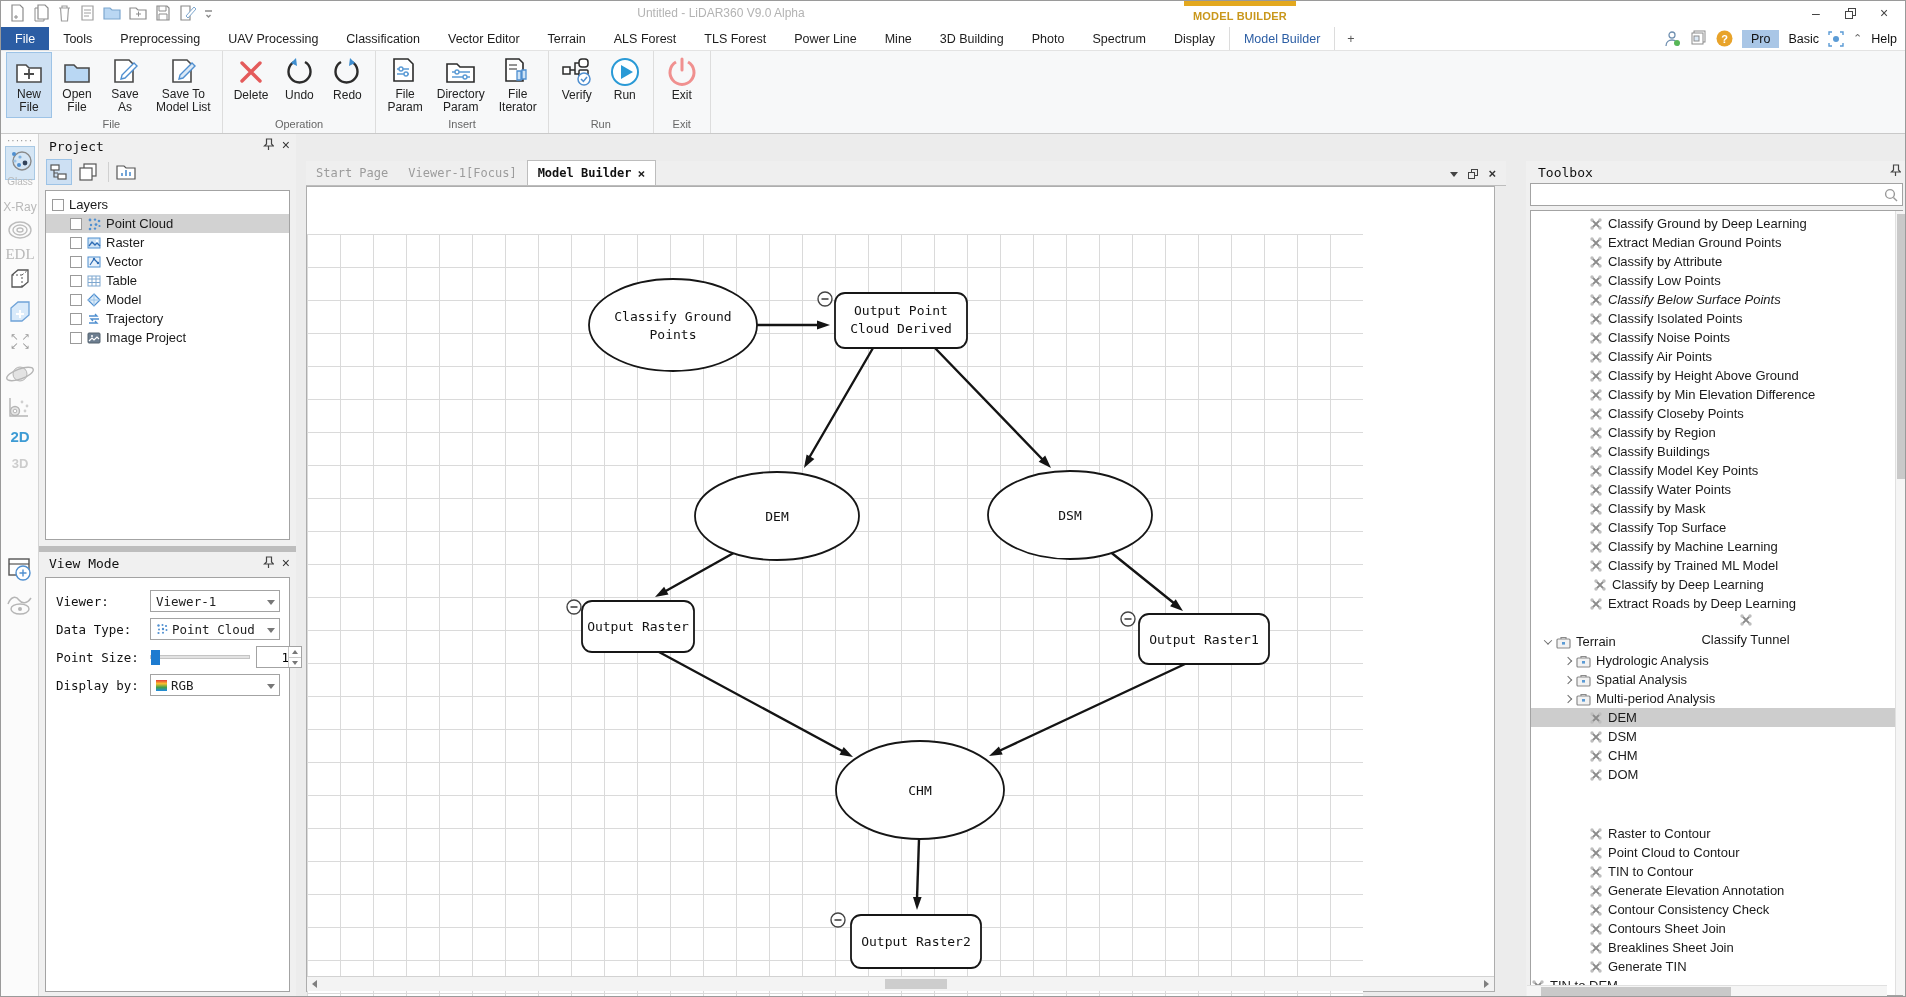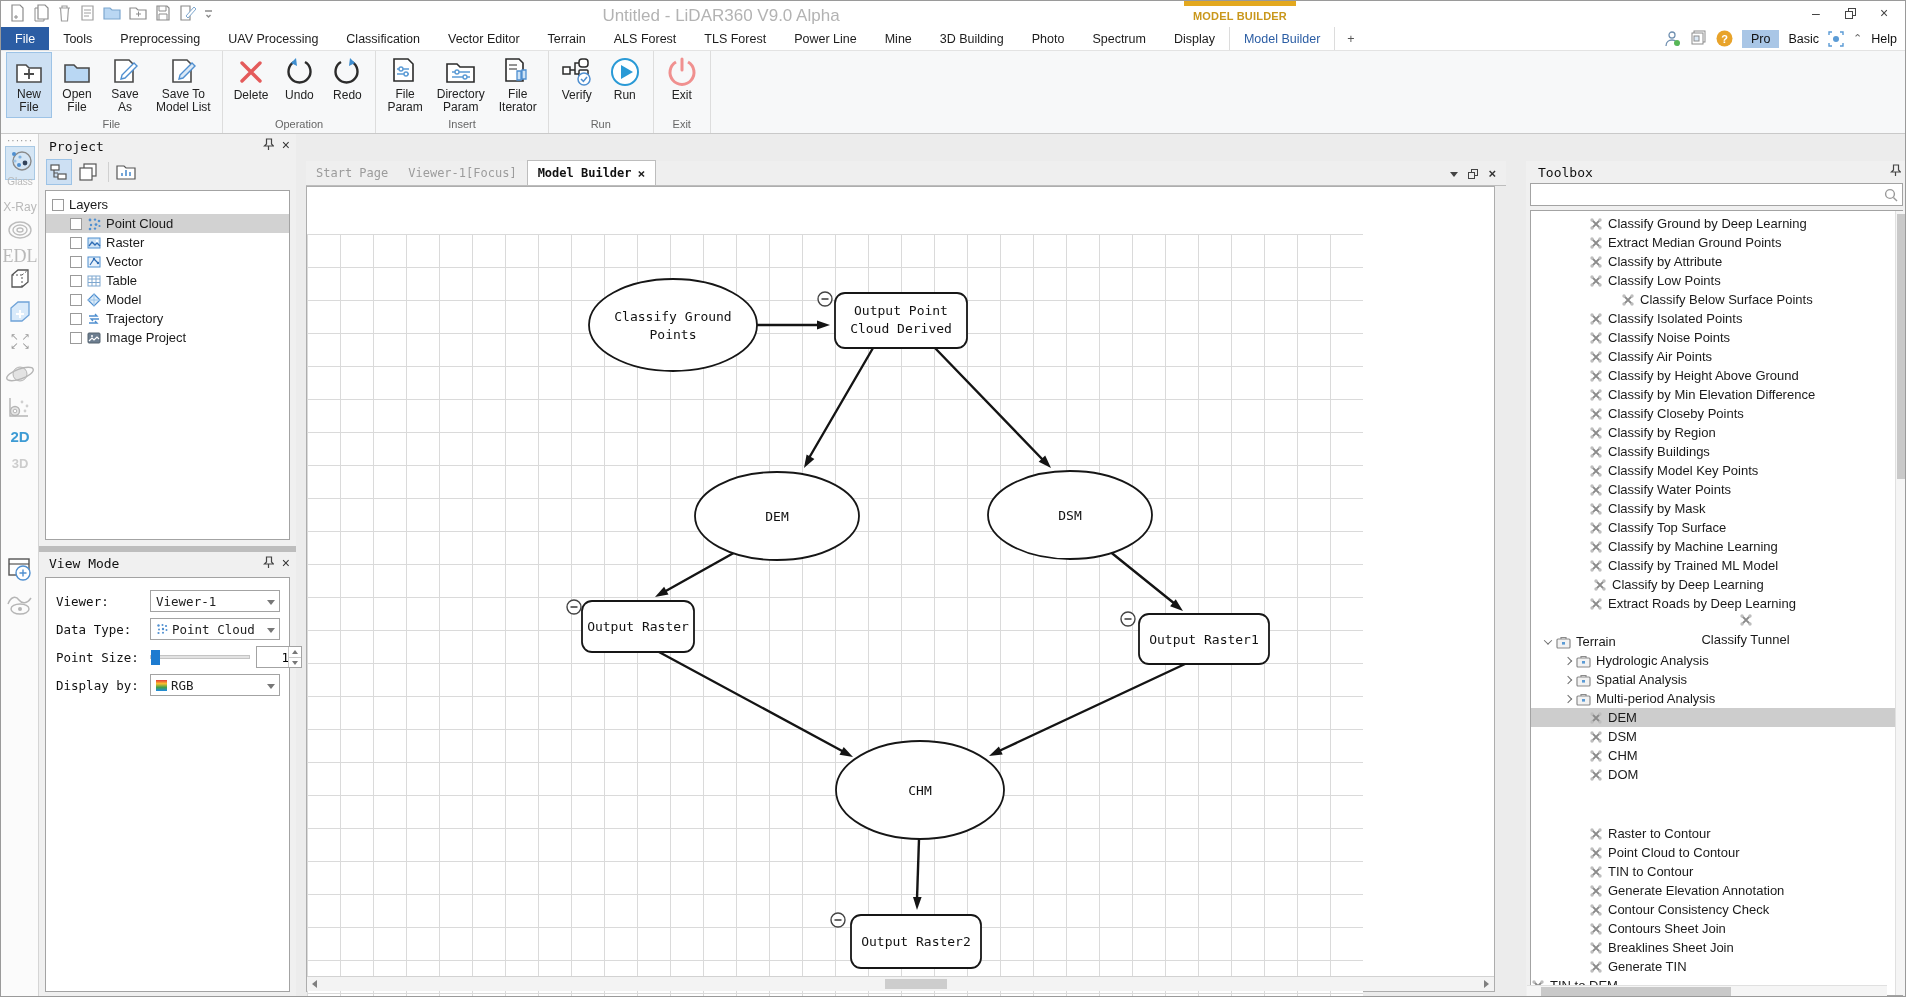--- a/index.html
+++ b/index.html
@@ -7,21 +7,21 @@
   #app {
     position:relative; width:1906px; height:997px; overflow:hidden;
     background:#ececec; font-family:"Liberation Sans", sans-serif; color:#222;
     border:1px solid #9a9a9a;
   }
   
   .titlebar { position:absolute; left:0; top:0; width:1906px; height:26px; background:#ffffff; }
   .qat { position:absolute; left:8px; top:3px; display:flex; gap:8px; align-items:center; }
   .qat svg { display:block; }
   .win-title { position:absolute; left:560px; top:5px; width:320px; text-align:center;
-    color:#b3b3b3; font-size:17px; }
+    color:#b3b3b3; font-size:12px; }
   .mb-context { position:absolute; left:1183px; top:0; width:112px; height:26px; text-align:center; }
   .mb-context .gold-bar { height:5px; background:#e3a81f; }
   .mb-context span { display:inline-block; margin-top:4px; font-size:11px; font-weight:bold;
     color:#c9971b; letter-spacing:.2px; }
   .wincontrols { position:absolute; right:6px; top:0; display:flex; }
   .wc { width:34px; height:24px; display:flex; align-items:center; justify-content:center;
     color:#444; font-size:14px; cursor:default; }
   .wc .restore { position:relative; width:11px; height:11px; }
   .wc .restore i { position:absolute; width:8px; height:8px; border:1px solid #444; display:block; }
   .wc .restore i:first-child { right:0; top:0; }
@@ -481,21 +481,21 @@
     </div>
     <div class="strip-item strip-label" style="top:42px;">Glass</div>
     <div class="strip-item strip-label" style="top:66px; font-size:12px;">X-Ray</div>
     <div class="strip-item" style="top:84px;">
       <svg width="28" height="24">
           <ellipse cx="14" cy="12" rx="11" ry="8" fill="none" stroke="#bdbdbd" stroke-width="1.4"></ellipse>
           <ellipse cx="14" cy="12" rx="7" ry="5" fill="none" stroke="#bdbdbd" stroke-width="1.4"></ellipse>
           <ellipse cx="14" cy="12" rx="3" ry="2" fill="none" stroke="#bdbdbd" stroke-width="1.4"></ellipse>
         </svg>
     </div>
-    <div class="strip-item strip-label" style="top:112px; font-size:18px; font-family:'Liberation Serif',serif;">EDL</div>
+    <div class="strip-item strip-label" style="top:112px; font-size:15px; font-family:'Liberation Serif',serif;">EDL</div>
     <div class="strip-item" style="top:132px;">
       <svg width="28" height="28">
           <path d="M6 9l6-5h10v12l-6 5H6z" fill="#fff" stroke="#555" stroke-width="1.3"></path>
           <path d="M6 9h10v12M16 9l6-5" fill="none" stroke="#555" stroke-width="1" stroke-dasharray="2 2"></path>
         </svg>
     </div>
     <div class="strip-item" style="top:164px;">
       <svg width="28" height="28">
           <path d="M5 10l7-6h11v13l-7 6H5z" fill="#d9eafa" stroke="#6fa3d8" stroke-width="1.3"></path>
           <path d="M10 16h8M14 12v8" stroke="#fff" stroke-width="2"></path>
@@ -863,21 +863,21 @@
           <svg width="14" height="14">
             <path d="M3 3 11 11M11 3 3 11" stroke="#8a8a8a" stroke-width="1.8" stroke-linecap="round"></path>
             <circle cx="3" cy="3" r="1.7" fill="#bdbdbd"></circle>
             <circle cx="11" cy="3" r="1.7" fill="#bdbdbd"></circle>
             <circle cx="3" cy="11" r="1.7" fill="#bdbdbd"></circle>
             <circle cx="11" cy="11" r="1.7" fill="#bdbdbd"></circle>
           </svg>
           <span class="tlabel">Classify Low Points</span>
         </div>
 
-        <div class="titem" style="padding-left: 90px;">
+        <div class="titem" style="padding-left: 58px; font-style: italic;">
 
           <svg width="14" height="14">
             <path d="M3 3 11 11M11 3 3 11" stroke="#8a8a8a" stroke-width="1.8" stroke-linecap="round"></path>
             <circle cx="3" cy="3" r="1.7" fill="#bdbdbd"></circle>
             <circle cx="11" cy="3" r="1.7" fill="#bdbdbd"></circle>
             <circle cx="3" cy="11" r="1.7" fill="#bdbdbd"></circle>
             <circle cx="11" cy="11" r="1.7" fill="#bdbdbd"></circle>
           </svg>
           <span class="tlabel">Classify Below Surface Points</span>
         </div>

